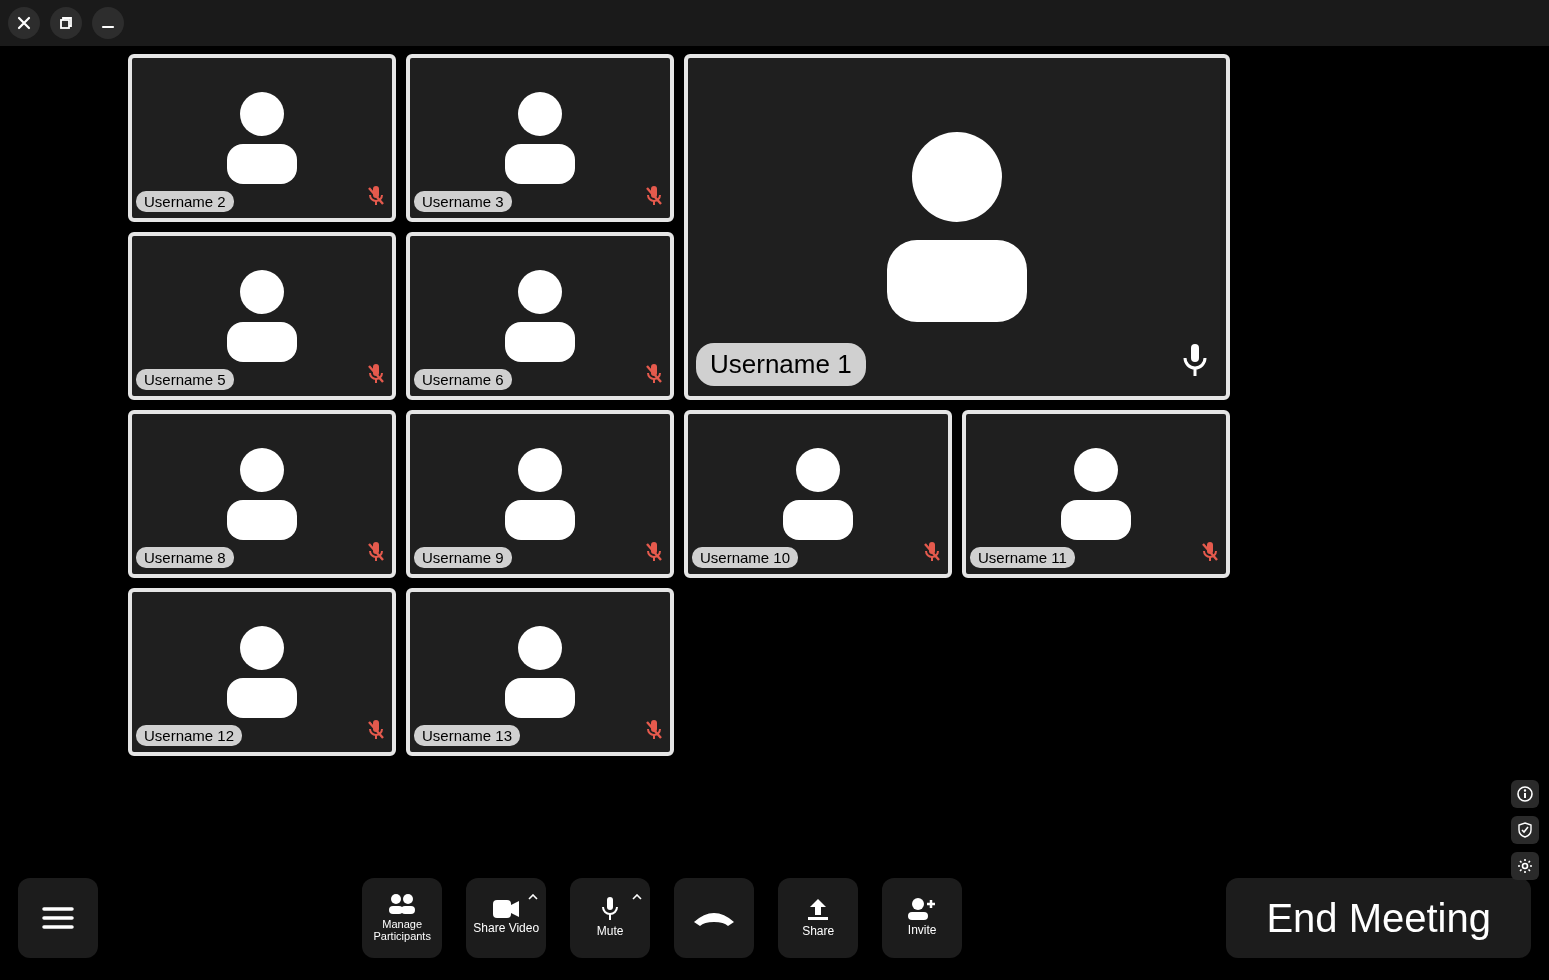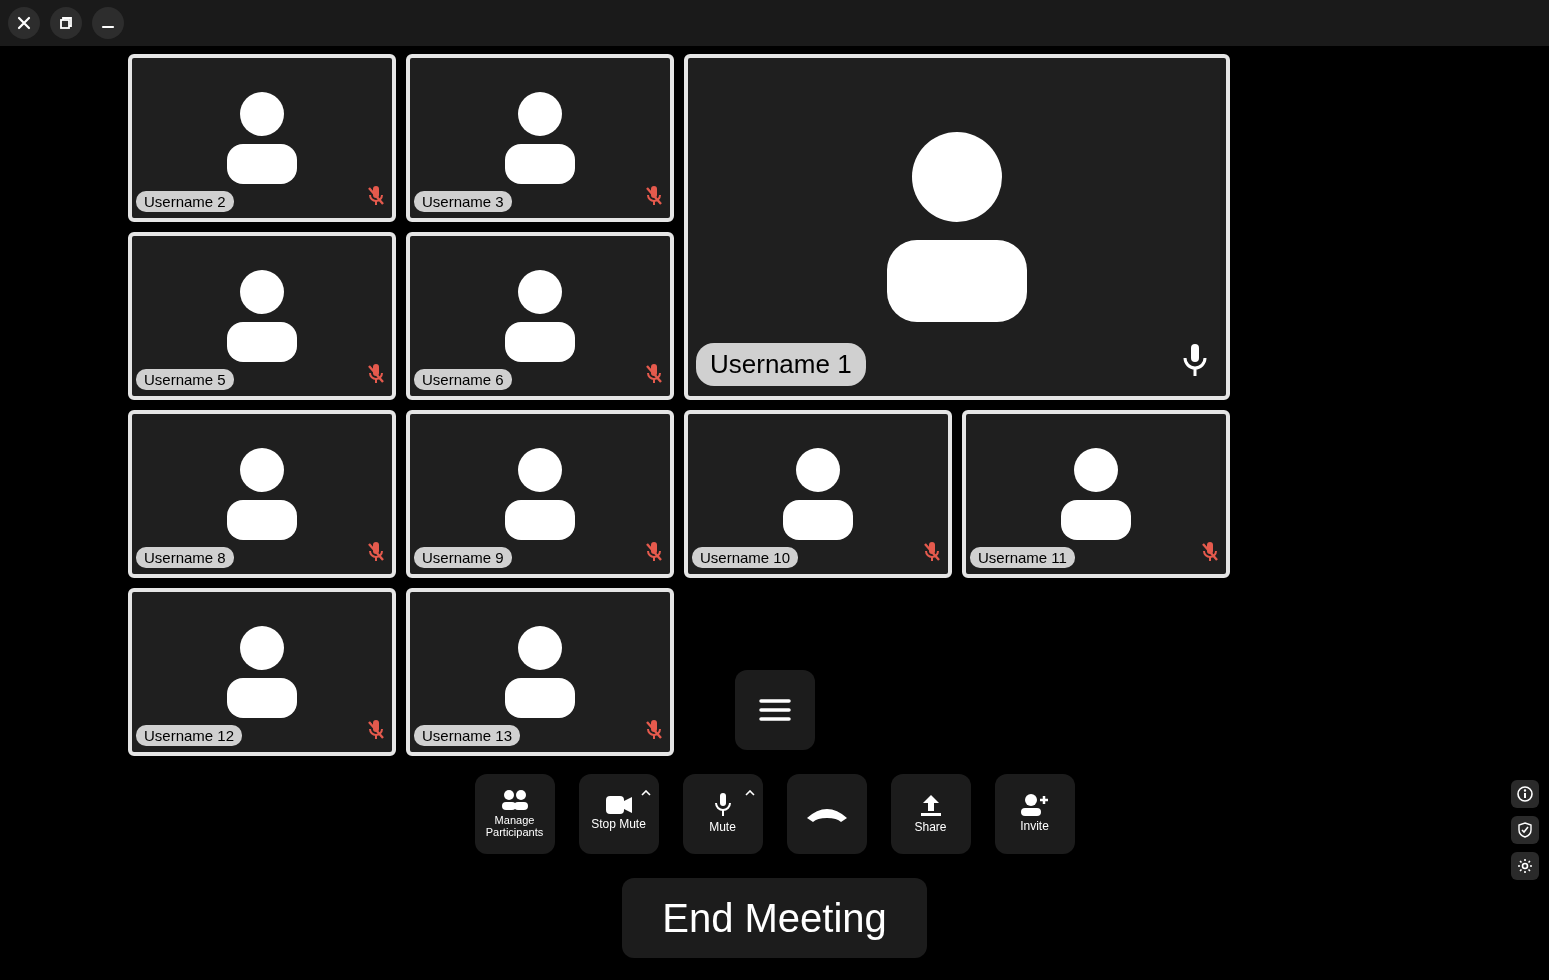--- a/index.html
+++ b/index.html
@@ -74,21 +74,20 @@
     bottom: 8px; right: 8px;
   }
   .tile.big .mic-ind { bottom: 14px; right: 18px; }
   .dock {
     position: absolute;
     bottom: 22px; left: 0; width: 100%;
     display: flex;
     align-items: center;
     gap: 24px;
     padding: 0 18px;
-    flex-direction: column;
   }
   .menu-btn {
     width: 80px; height: 80px;
     background: #1c1c1c;
     border-radius: 12px;
     display: flex;
     align-items: center;
     justify-content: center;
     cursor: pointer;
   }
@@ -360,21 +359,21 @@
 Participants</span>
     </div>
     <div class="toolbtn">
       <span class="caret"><svg width="10" height="6" viewBox="0 0 10 6">
             <path d="M1 5 L5 1 L9 5" stroke="#fff" stroke-width="1.6" fill="none"></path>
           </svg></span>
       <svg width="26" height="18" viewBox="0 0 26 18">
           <rect x="0" y="0" width="18" height="18" rx="4" fill="#fff"></rect>
           <path d="M18 5 L26 1 V17 L18 13 Z" fill="#fff"></path>
         </svg>
-      <span class="lbl">Stop Mute</span>
+      <span class="lbl">Share Video</span>
     </div>
     <div class="toolbtn">
       <span class="caret"><svg width="10" height="6" viewBox="0 0 10 6">
             <path d="M1 5 L5 1 L9 5" stroke="#fff" stroke-width="1.6" fill="none"></path>
           </svg></span>
       <svg width="18" height="24" viewBox="0 0 18 24">
           <rect x="6" y="0" width="6" height="13" rx="3" fill="#fff"></rect>
           <path d="M2 10 a7 7 0 0 0 14 0" stroke="#fff" stroke-width="2" fill="none"></path>
           <path d="M9 17 V23" stroke="#fff" stroke-width="2"></path>
         </svg>

